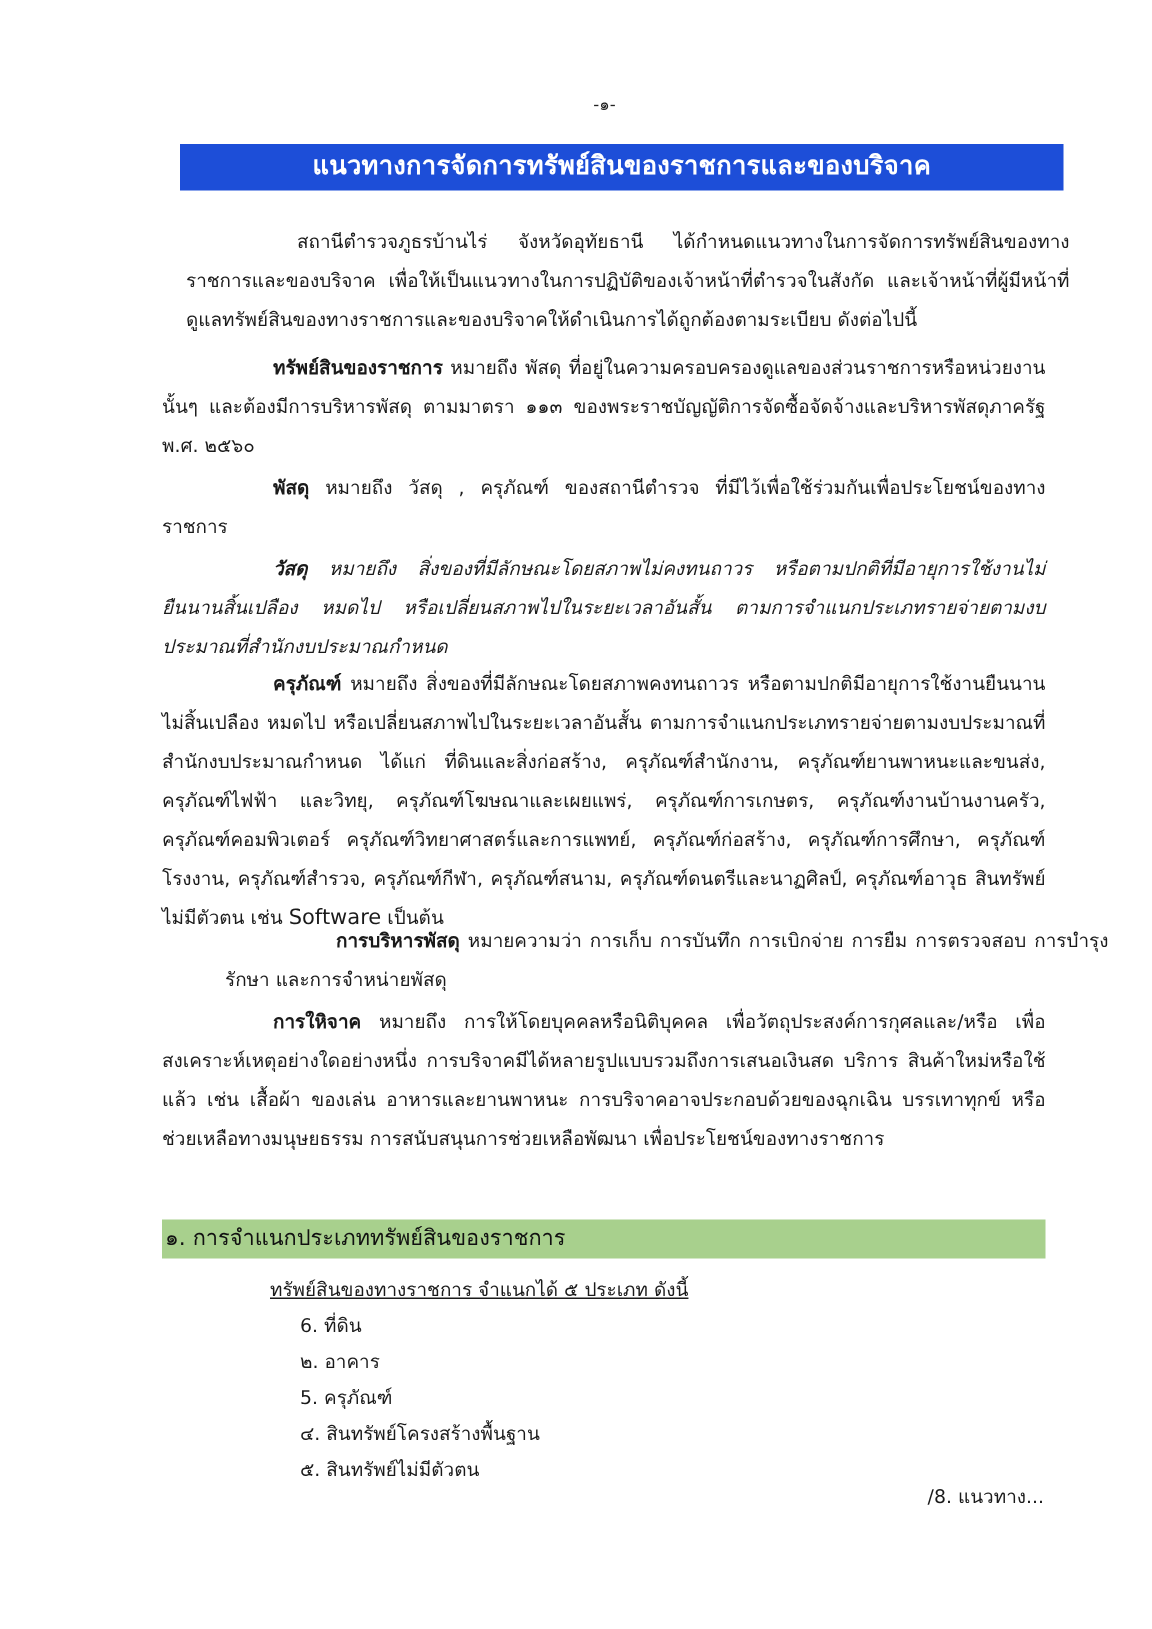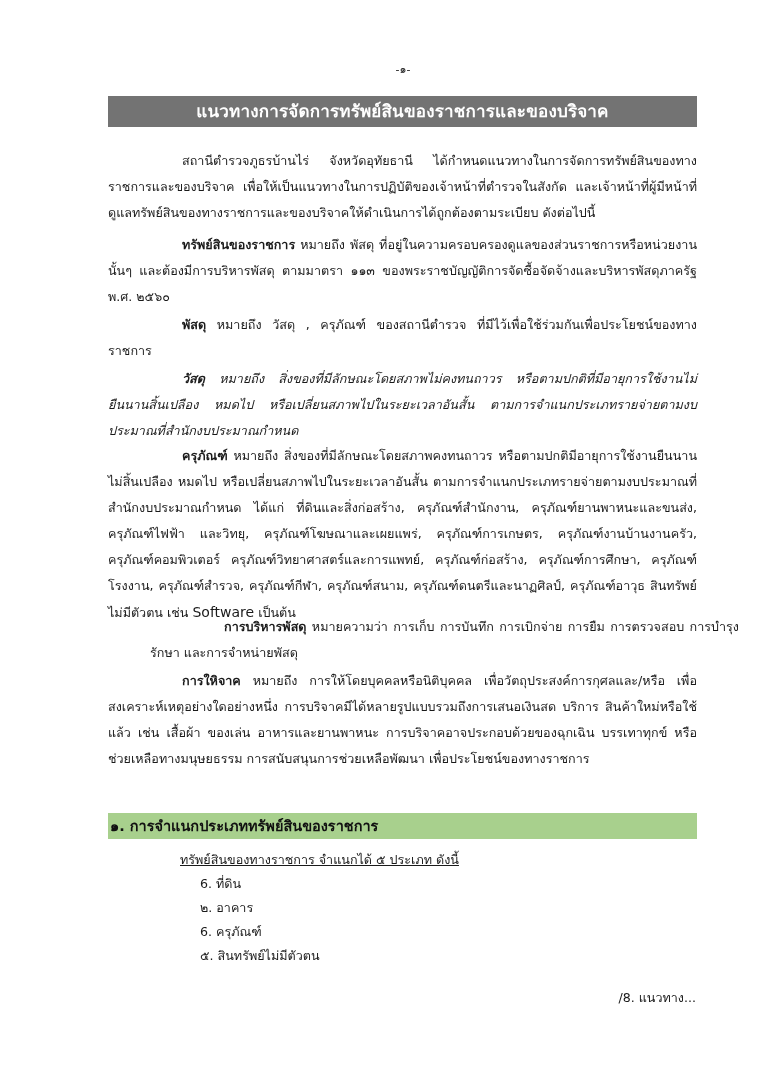--- a/index.html
+++ b/index.html
@@ -20,24 +20,24 @@
       top: 60px;
       left: 0;
       width: 806px;
       text-align: center;
       font-size: 11px;
       color: #222;
     }
     .title-banner {
       position: absolute;
       top: 96px;
-      left: 108px;
+      left: 120px;
       width: 589px;
       height: 31px;
-      background: #737373;
+      background: #1d4ed8;
       color: #ffffff;
       font-size: 17px;
       font-weight: bold;
       text-align: center;
       line-height: 31px;
       letter-spacing: 0.2px;
     }
     .body-text {
       position: absolute;
       left: 108px;
@@ -59,21 +59,21 @@
     }
     .section-banner {
       position: absolute;
       top: 813px;
       left: 108px;
       width: 589px;
       height: 26px;
       background: #a8d08d;
       color: #111;
       font-size: 14.5px;
-      font-weight: bold;
+      font-weight: normal;
       line-height: 26px;
       padding-left: 2px;
       box-sizing: border-box;
     }
     .section-intro {
       position: absolute;
       top: 848px;
       left: 180px;
       font-size: 12.6px;
       line-height: 24px;
@@ -99,21 +99,21 @@
   </style>
 </head>
 <body>
 
 <div class="page-number">-๑-</div>
 
 <div class="title-banner">
   <span>แนวทางการจัดการทรัพย์สินของราชการและของบริจาค</span>
 </div>
 
-<div class="body-text para" style="top:148px;">
+<div class="body-text para" style="top:148px;margin-left:16px;">
   <p>สถานีตำรวจภูธรบ้านไร่ จังหวัดอุทัยธานี ได้กำหนดแนวทางในการจัดการทรัพย์สินของทางราชการและของบริจาค เพื่อให้เป็นแนวทางในการปฏิบัติของเจ้าหน้าที่ตำรวจในสังกัด และเจ้าหน้าที่ผู้มีหน้าที่ดูแลทรัพย์สินของทางราชการและของบริจาคให้ดำเนินการได้ถูกต้องตามระเบียบ ดังต่อไปนี้</p>
 </div>
 
 <div class="body-text para" style="top:232px;">
   <p><span class="term">ทรัพย์สินของราชการ</span><span> หมายถึง พัสดุ ที่อยู่ในความครอบครองดูแลของส่วนราชการหรือหน่วยงานนั้นๆ และต้องมีการบริหารพัสดุ ตามมาตรา ๑๑๓ ของพระราชบัญญัติการจัดซื้อจัดจ้างและบริหารพัสดุภาครัฐ พ.ศ. ๒๕๖๐</span></p>
 </div>
 
 <div class="body-text para" style="top:312px;">
   <p><span class="term">พัสดุ</span><span> หมายถึง วัสดุ , ครุภัณฑ์ ของสถานีตำรวจ ที่มีไว้เพื่อใช้ร่วมกันเพื่อประโยชน์ของทางราชการ</span></p>
 </div>
@@ -136,17 +136,18 @@
 
 <div class="section-banner">
   <span>๑. การจำแนกประเภททรัพย์สินของราชการ</span>
 </div>
 
 <div class="section-intro">ทรัพย์สินของทางราชการ จำแนกได้ ๕ ประเภท ดังนี้</div>
 
 <ul class="type-list">
   <li>6. ที่ดิน</li>
   <li>๒. อาคาร</li>
-  <li>6. ครุภัณฑ์</li>
+  <li>5. ครุภัณฑ์</li>
+  <li>๔. สินทรัพย์โครงสร้างพื้นฐาน</li>
   <li>๕. สินทรัพย์ไม่มีตัวตน</li>
 </ul>
 
 <div class="continuation">/8. แนวทาง...</div>
 
 </body></html>

